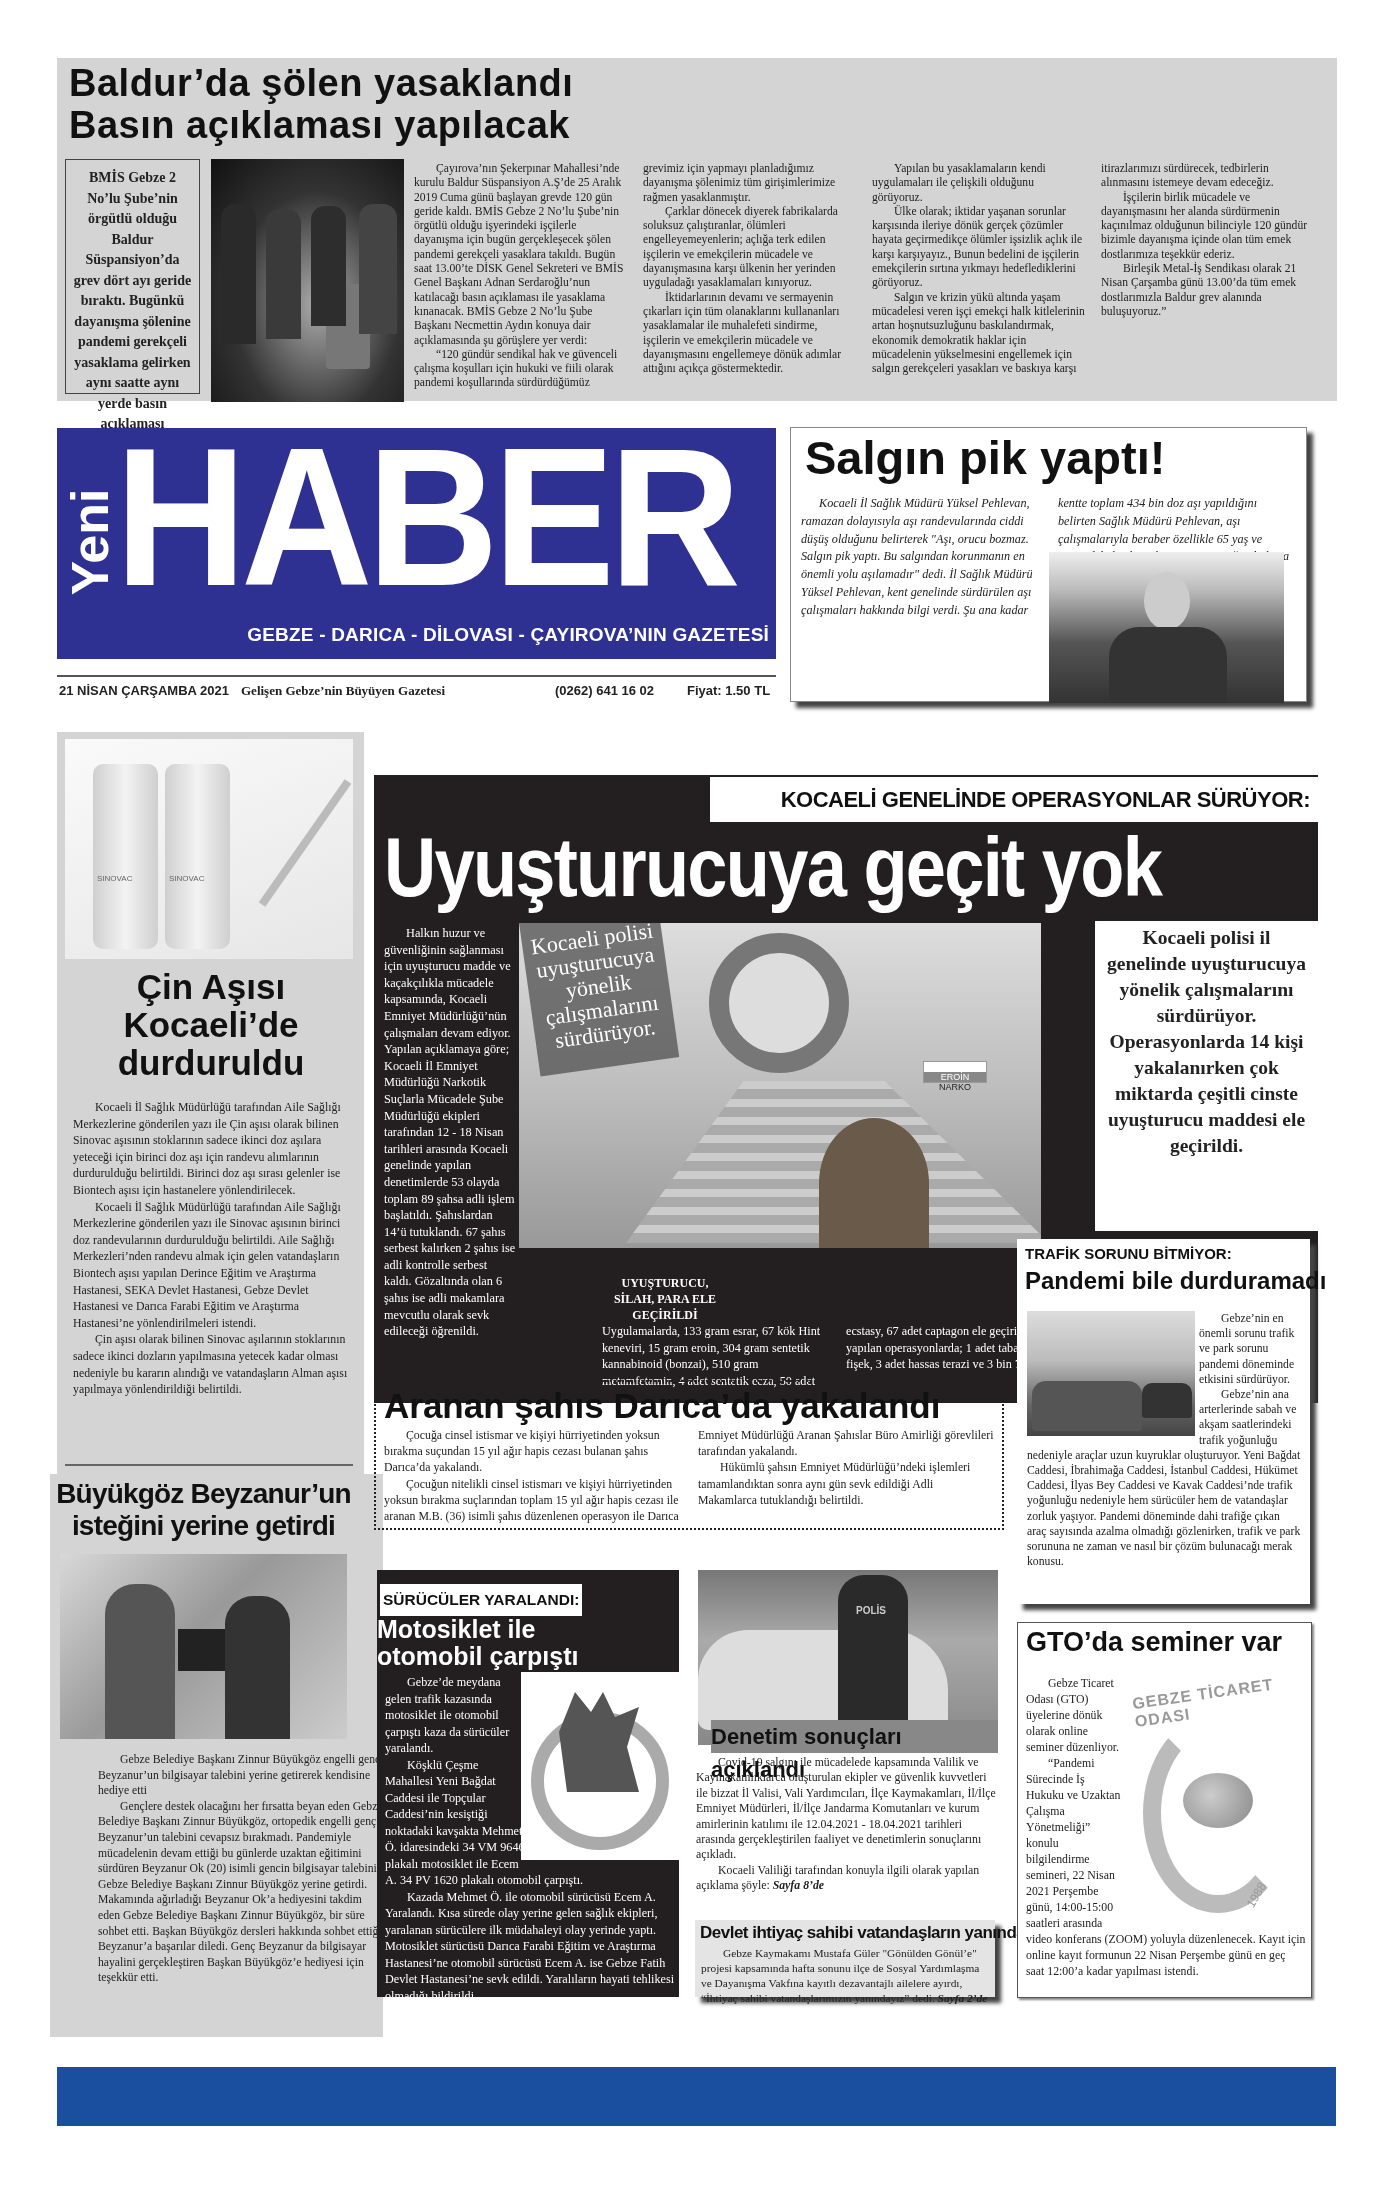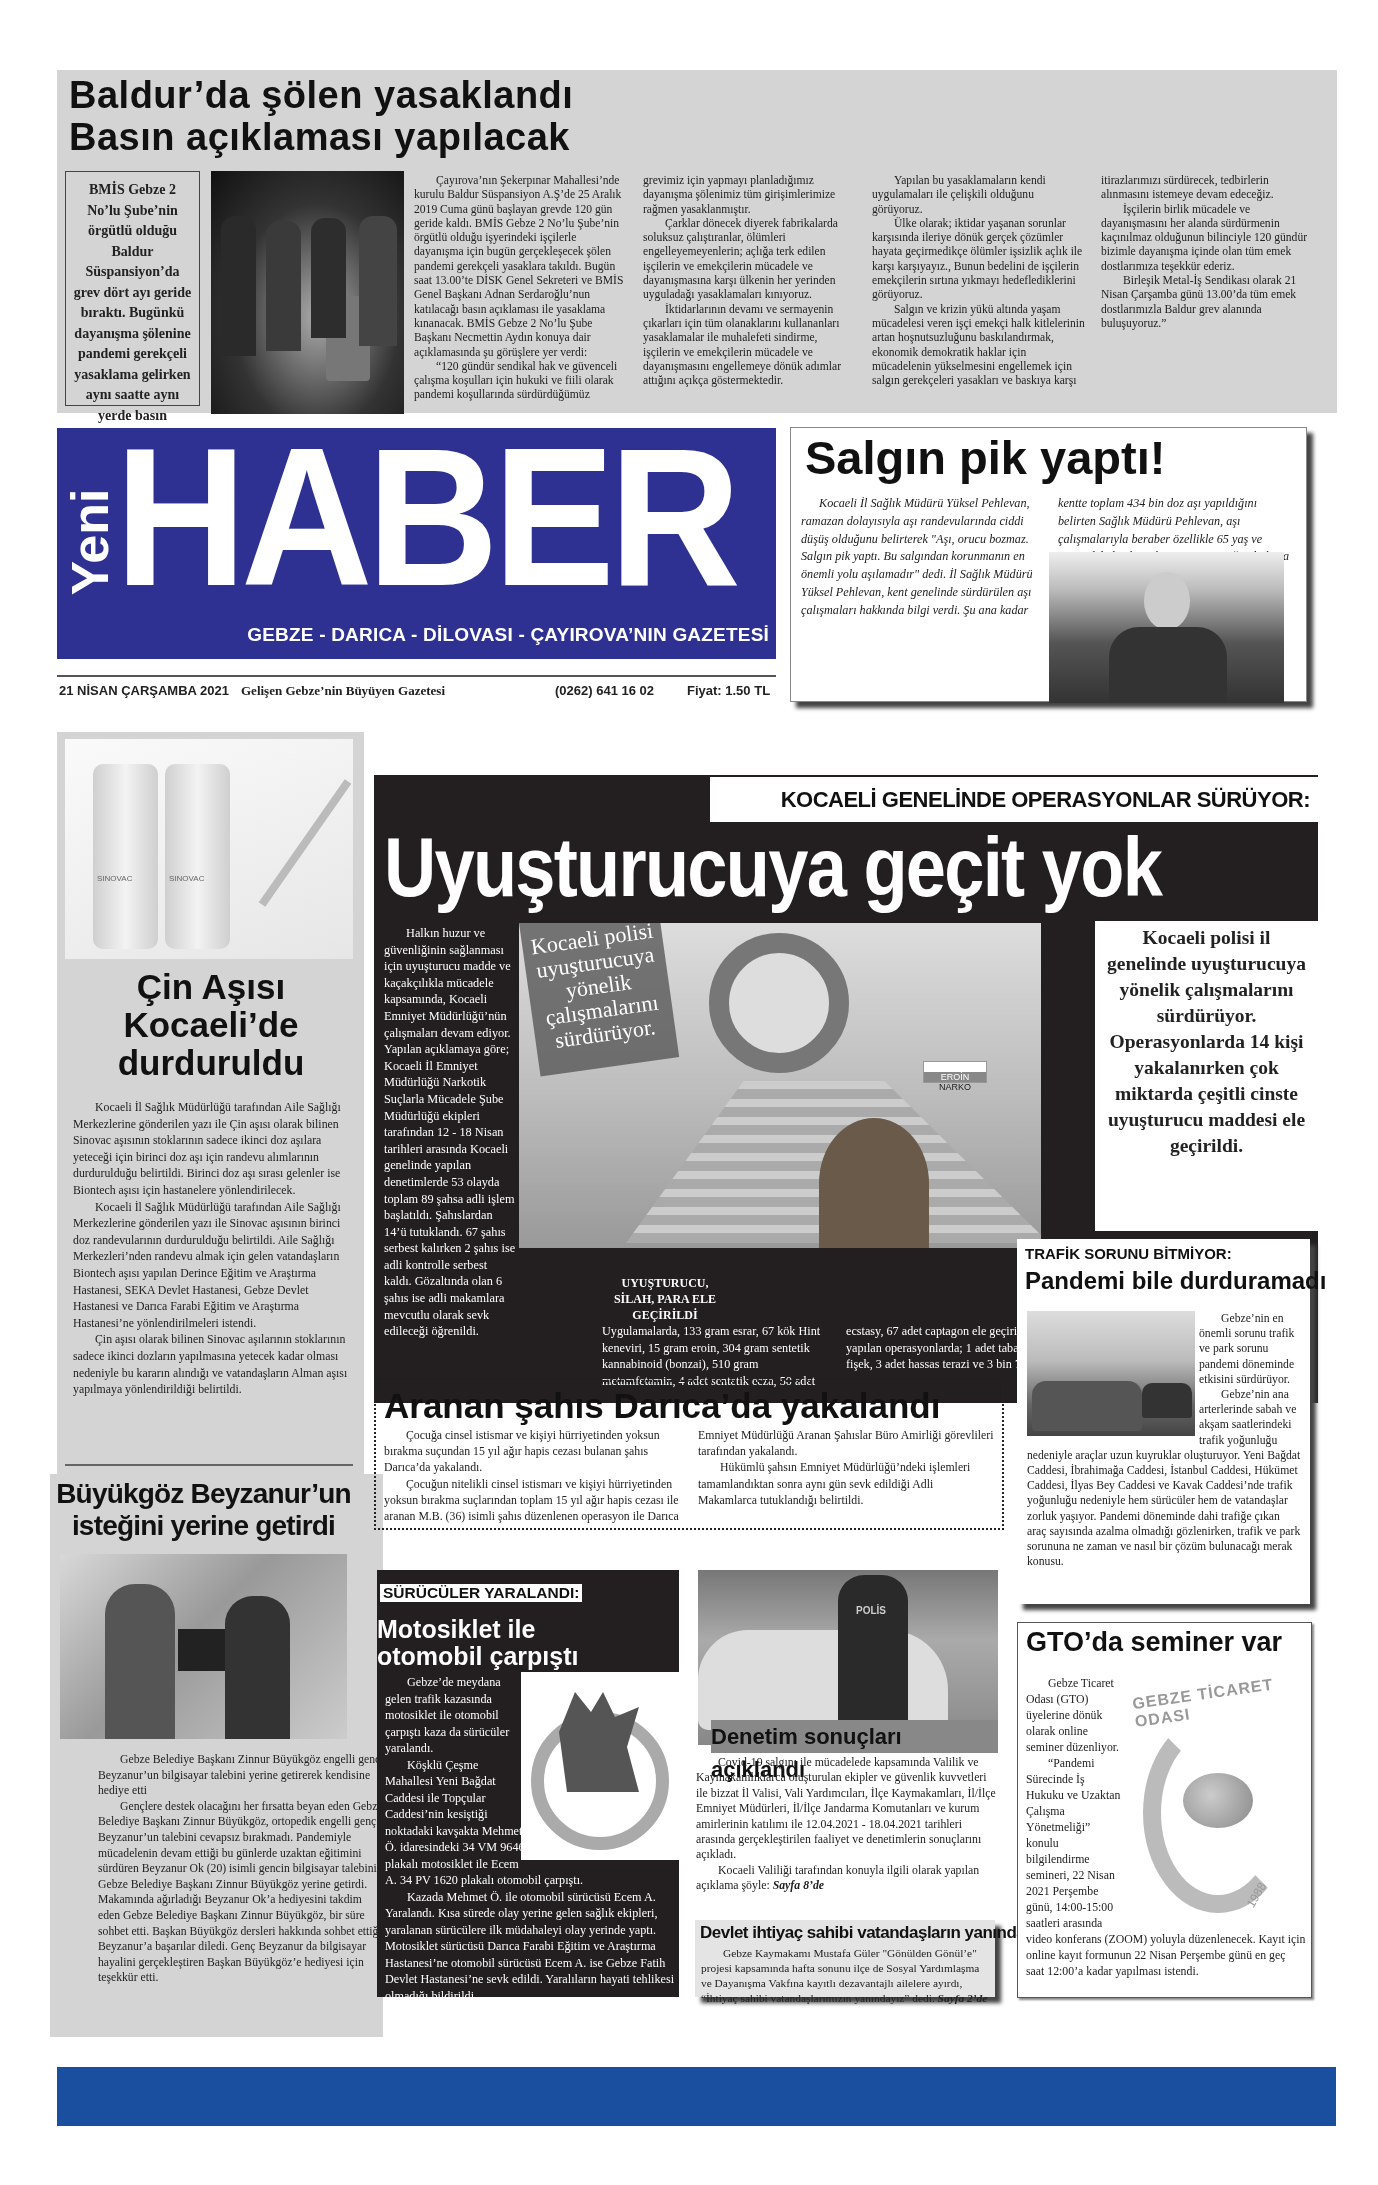--- a/index.html
+++ b/index.html
@@ -11,21 +11,21 @@
 .cond{font-family:"Liberation Sans","DejaVu Sans",sans-serif;font-stretch:condensed}
 .body{font-size:12.3px;line-height:15.4px;text-align:left}
 .body p{text-indent:22px}
 .photo{background:linear-gradient(135deg,#777,#bbb 40%,#555 80%,#999);position:relative;overflow:hidden}
 .shadow{box-shadow:6px 6px 4px #444}
 .cols2{column-count:2;column-gap:18px}
 </style>
 </head>
 <body>
 
-<section class="abs gray" style="left:57px;top:58px;width:1280px;height:343px;margin-top:12px;">
+<section class="abs gray" style="left:57px;top:58px;width:1280px;height:343px;">
   <h1 class="abs sans" style="left:12px;top:4px;width:760px;font-size:38px;line-height:42px;font-weight:900;letter-spacing:0.5px;color:#111;">
     <span style="display:block">Baldur’da şölen yasaklandı</span>
     <span style="display:block">Basın açıklaması yapılacak</span>
   </h1>
   <div class="abs serif" style="left:8px;top:101px;width:135px;height:235px;border:1px solid #444;padding:8px 6px;font-size:14px;line-height:20.5px;text-align:center;font-weight:bold;font-stretch:condensed;">
     <span>BMİS Gebze 2 No’lu Şube’nin örgütlü olduğu Baldur Süspansiyon’da grev dört ayı geride bıraktı. Bugünkü dayanışma şölenine pandemi gerekçeli yasaklama gelirken aynı saatte aynı yerde basın açıklaması yapılacak</span>
   </div>
   <div class="abs photo" style="left:154px;top:101px;width:193px;height:243px;background:radial-gradient(ellipse at 55% 60%,#aaa,#333 55%,#111);">
     <div class="abs" style="left:115px;top:125px;width:44px;height:85px;background:#777;border-radius:4px;"></div>
     <div class="abs" style="left:10px;top:45px;width:35px;height:140px;background:#2a2a2a;border-radius:14px 14px 0 0;"></div>
@@ -145,21 +145,21 @@
 <section class="abs" style="left:374px;top:1380px;width:630px;height:150px;border:2px dotted #222;padding:3px 8px;">
   <h2 class="sans" style="font-size:35px;font-weight:900;color:#111;white-space:nowrap;line-height:42px;">Aranan şahıs Darıca’da yakalandı</h2>
   <div class="serif cols2" style="font-size:11.8px;line-height:16.2px;">
     <p style="text-indent:22px">Çocuğa cinsel istismar ve kişiyi hürriyetinden yoksun bırakma suçundan 15 yıl ağır hapis cezası bulanan şahıs Darıca’da yakalandı.</p>
     <p style="text-indent:22px">Çocuğun nitelikli cinsel istismarı ve kişiyi hürriyetinden yoksun bırakma suçlarından toplam 15 yıl ağır hapis cezası ile aranan M.B. (36) isimli şahıs düzenlenen operasyon ile Darıca Emniyet Müdürlüğü Aranan Şahıslar Büro Amirliği görevlileri tarafından yakalandı.</p>
     <p style="text-indent:22px">Hükümlü şahsın Emniyet Müdürlüğü’ndeki işlemleri tamamlandıktan sonra aynı gün sevk edildiği Adli Makamlarca tutuklandığı belirtildi.</p>
   </div>
 </section>
 
 <section class="abs" style="left:377px;top:1570px;width:302px;height:427px;background:#231f20;color:#fff;">
-  <div class="abs sans" style="left:3px;top:14px;background:#fff;color:#111;font-size:15.5px;font-weight:900;padding:0 3px;">SÜRÜCÜLER YARALANDI:</div>
+  <div class="abs sans" style="left:3px;top:14px;background:#fff;color:#111;font-size:15.5px;font-weight:900;padding:7px 3px;">SÜRÜCÜLER YARALANDI:</div>
   <h3 class="abs sans" style="left:0;top:38px;width:302px;font-size:25px;line-height:27px;font-weight:900;text-align:left;margin-top:8px;">
     <span style="display:block">Motosiklet ile</span>
     <span style="display:block">otomobil çarpıştı</span>
   </h3>
   <div class="abs" style="left:144px;top:102px;width:158px;height:188px;background:#fff;">
     <div class="abs" style="left:10px;top:40px;width:138px;height:138px;border-radius:50%;border:13px solid #aaa;"></div>
     <div class="abs" style="left:38px;top:20px;width:80px;height:100px;background:#555;clip-path:polygon(20% 0,40% 20%,55% 0,70% 25%,100% 15%,85% 55%,100% 100%,10% 100%,0 40%);"></div>
   </div>
   <div class="abs body" style="left:8px;top:104px;width:290px;font-size:12.2px;line-height:16.5px;color:#fff;">
     <div style="float:right;width:148px;height:188px;"></div>

